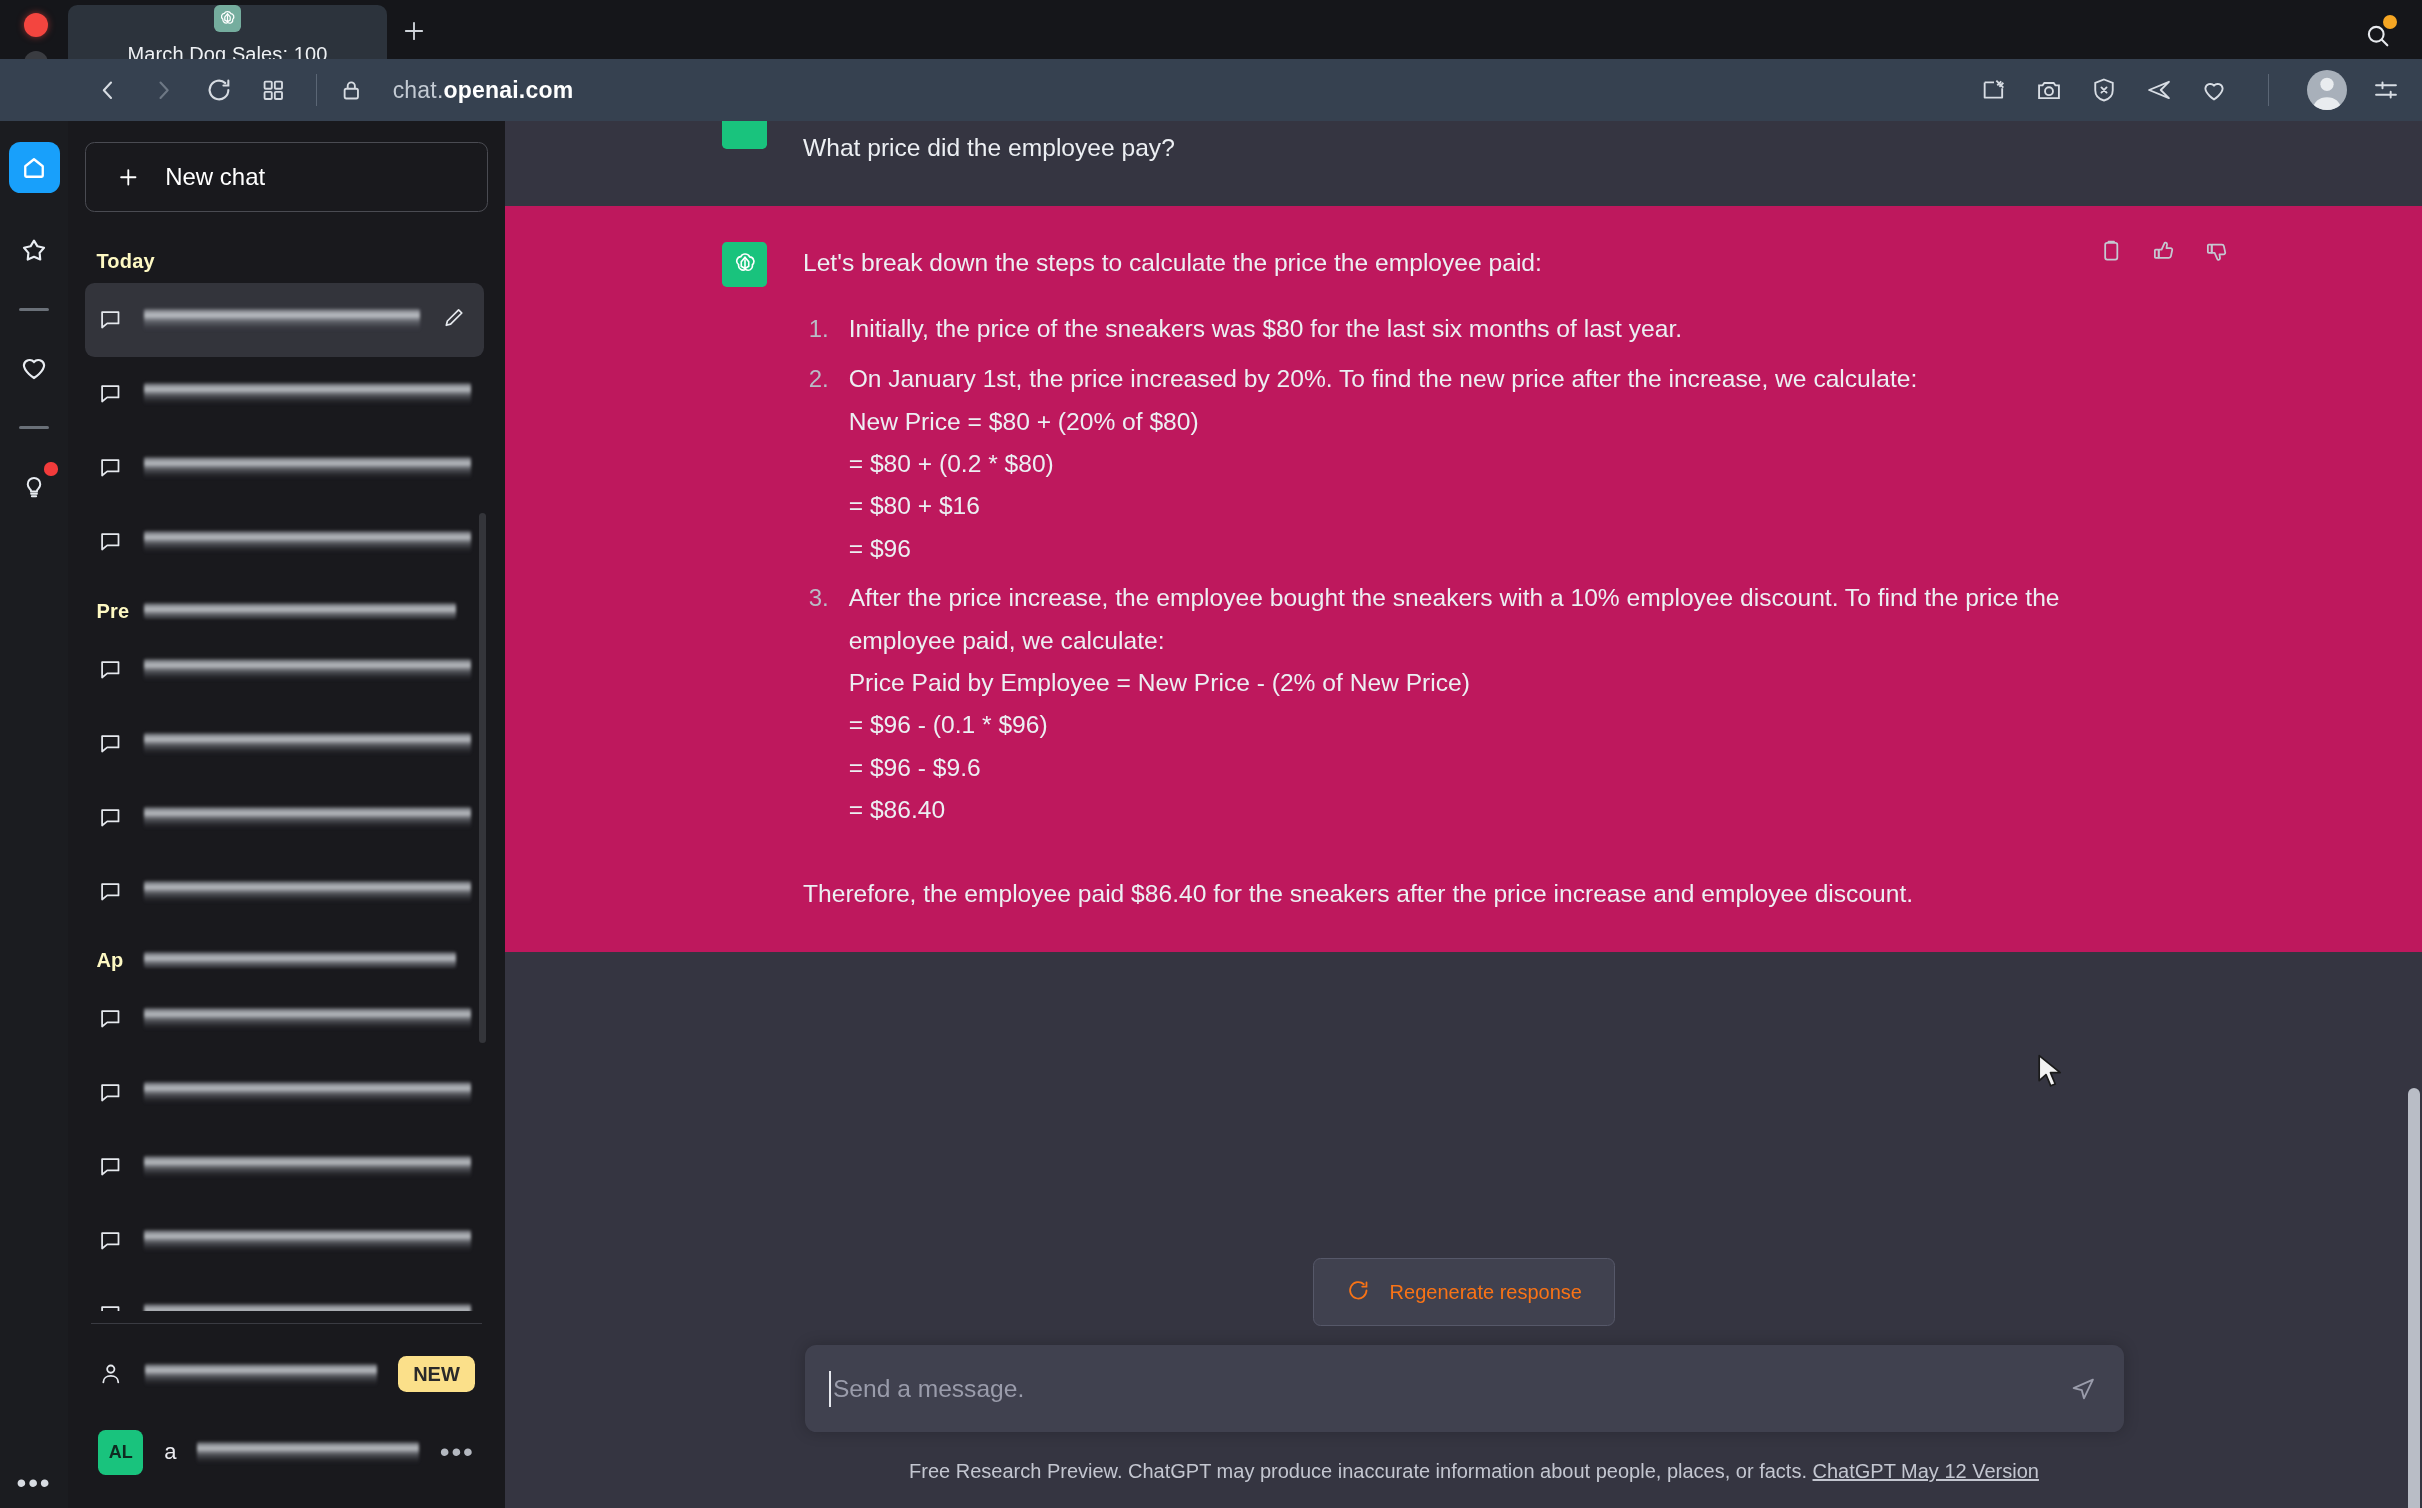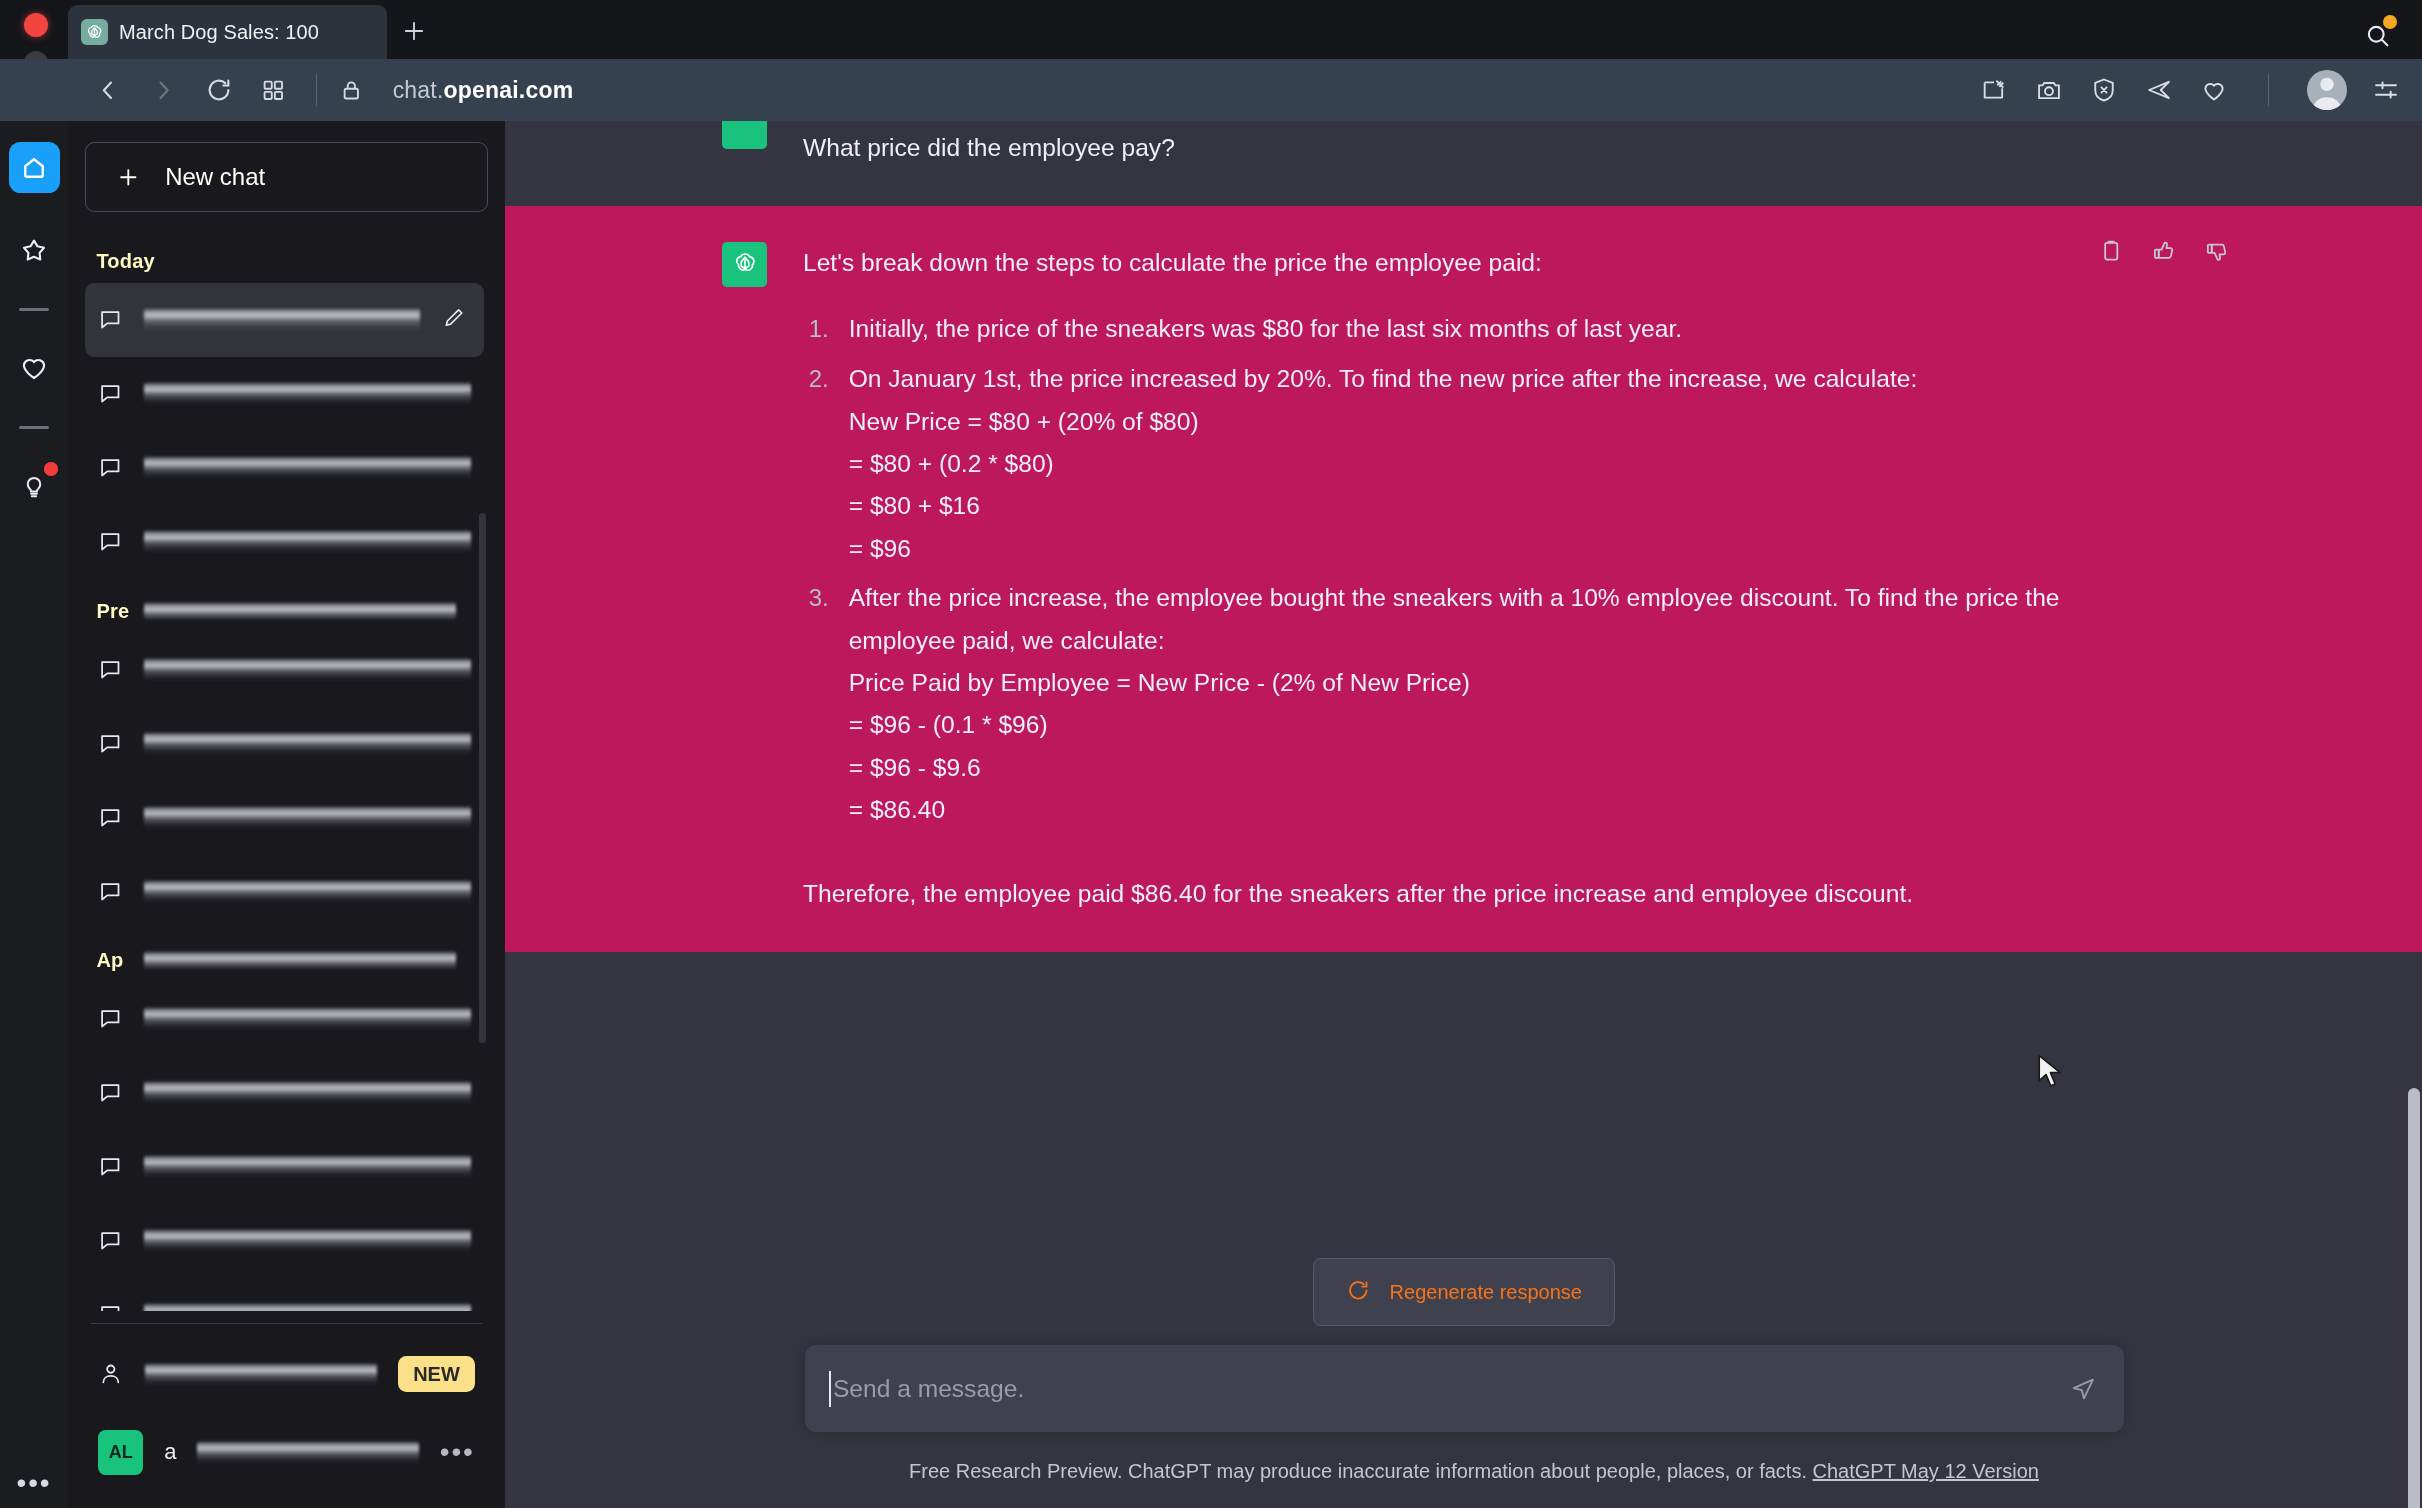--- a/index.html
+++ b/index.html
@@ -20,21 +20,21 @@
     width: 68px; height: 59px; position: absolute; left: 0; top: 0;
   }
   .light { position: absolute; left: 24px; width: 24px; height: 24px; border-radius: 50%; }
   .light.red   { top: 13.2px;  background: #f3453f; box-shadow: 0 0 7.6px rgba(243,69,63,.55); }
   .light.gray  { top: 51px;  background: #3a3c41; }
   .light.green { top: 89px;  background: #0dc40d; box-shadow: 0 0 7.6px rgba(13,196,13,.5); }
 
   .tab {
     margin-left: 68px; width: 319px; height: 54px; background: #2c333c;
     border-radius: 9.5px 9.5px 0 0; display: flex; align-items: center;
-    padding: 0 13.2px; gap: 11.4px;
+    padding: 0 13.2px; gap: 11.4px; flex-direction: column;
   }
   .tab-favicon {
     width: 26.5px; height: 26.5px; border-radius: 5.7px; background: #75ad9e;
     display: flex; align-items: center; justify-content: center; flex: none;
   }
   .tab-title {
     color: #eef1f4; font-size: 20px; white-space: nowrap; overflow: hidden;
     text-overflow: ellipsis; letter-spacing: 0.1px;
   }
   .newtab-btn {

